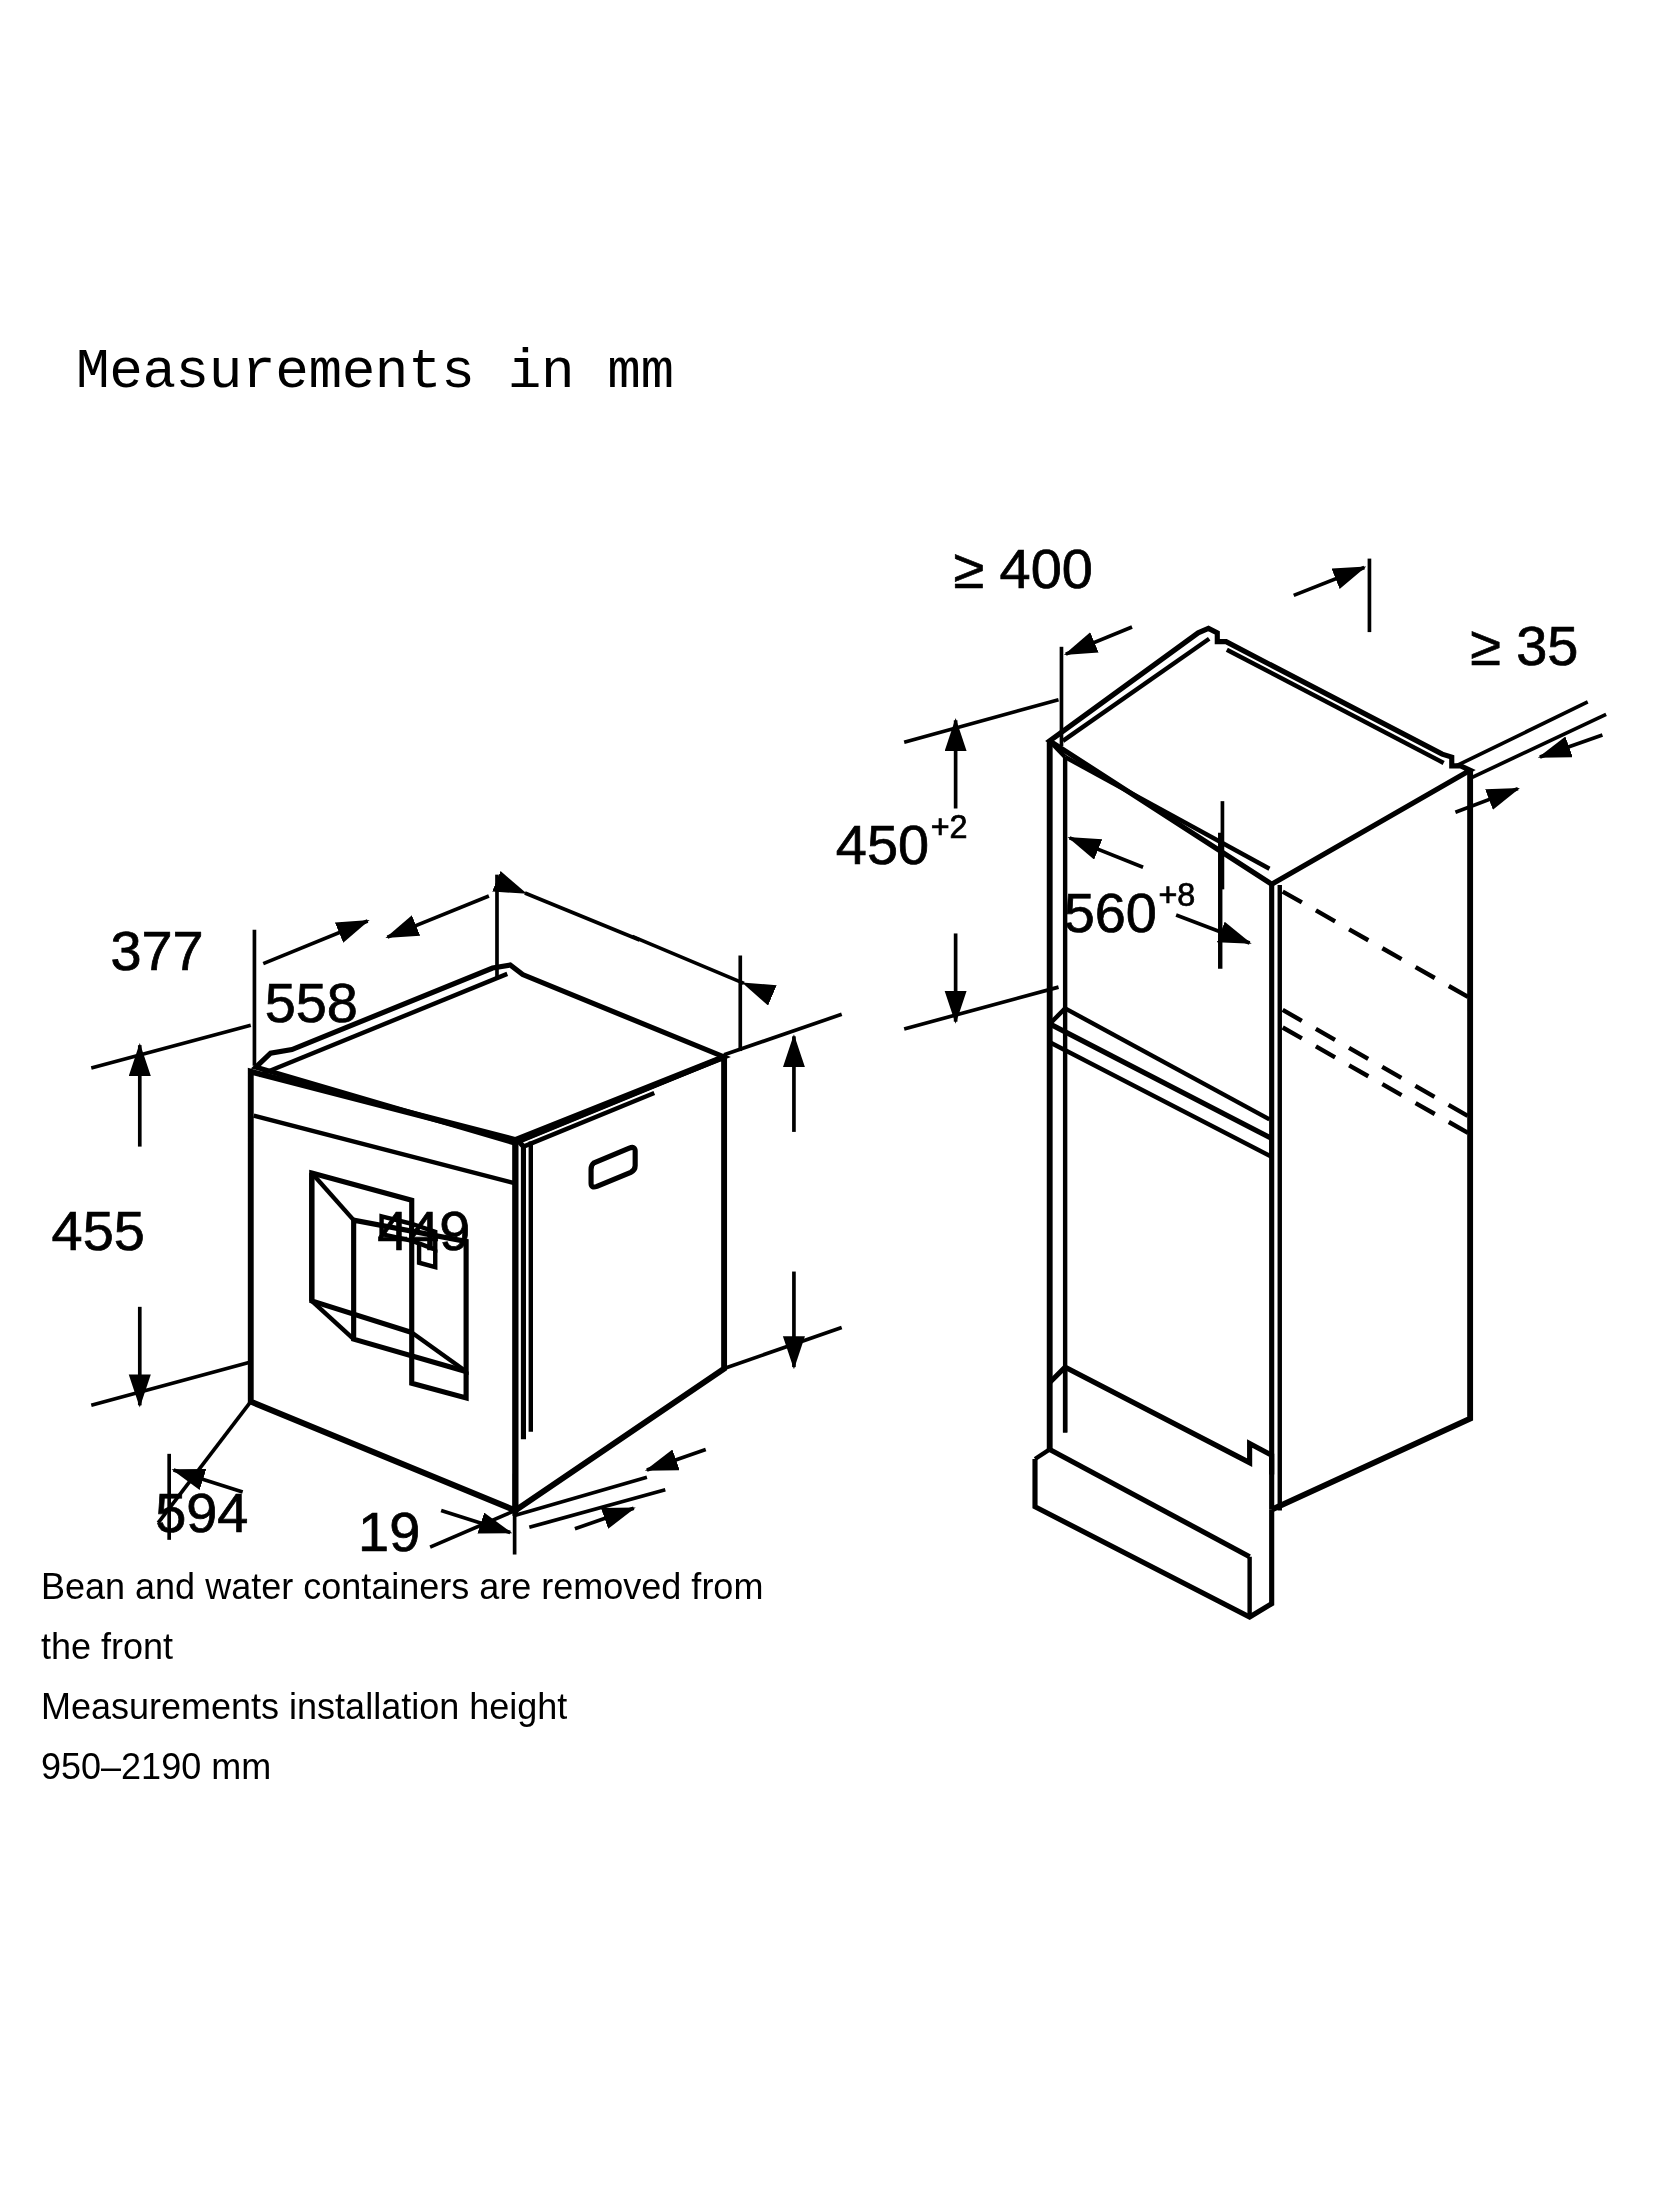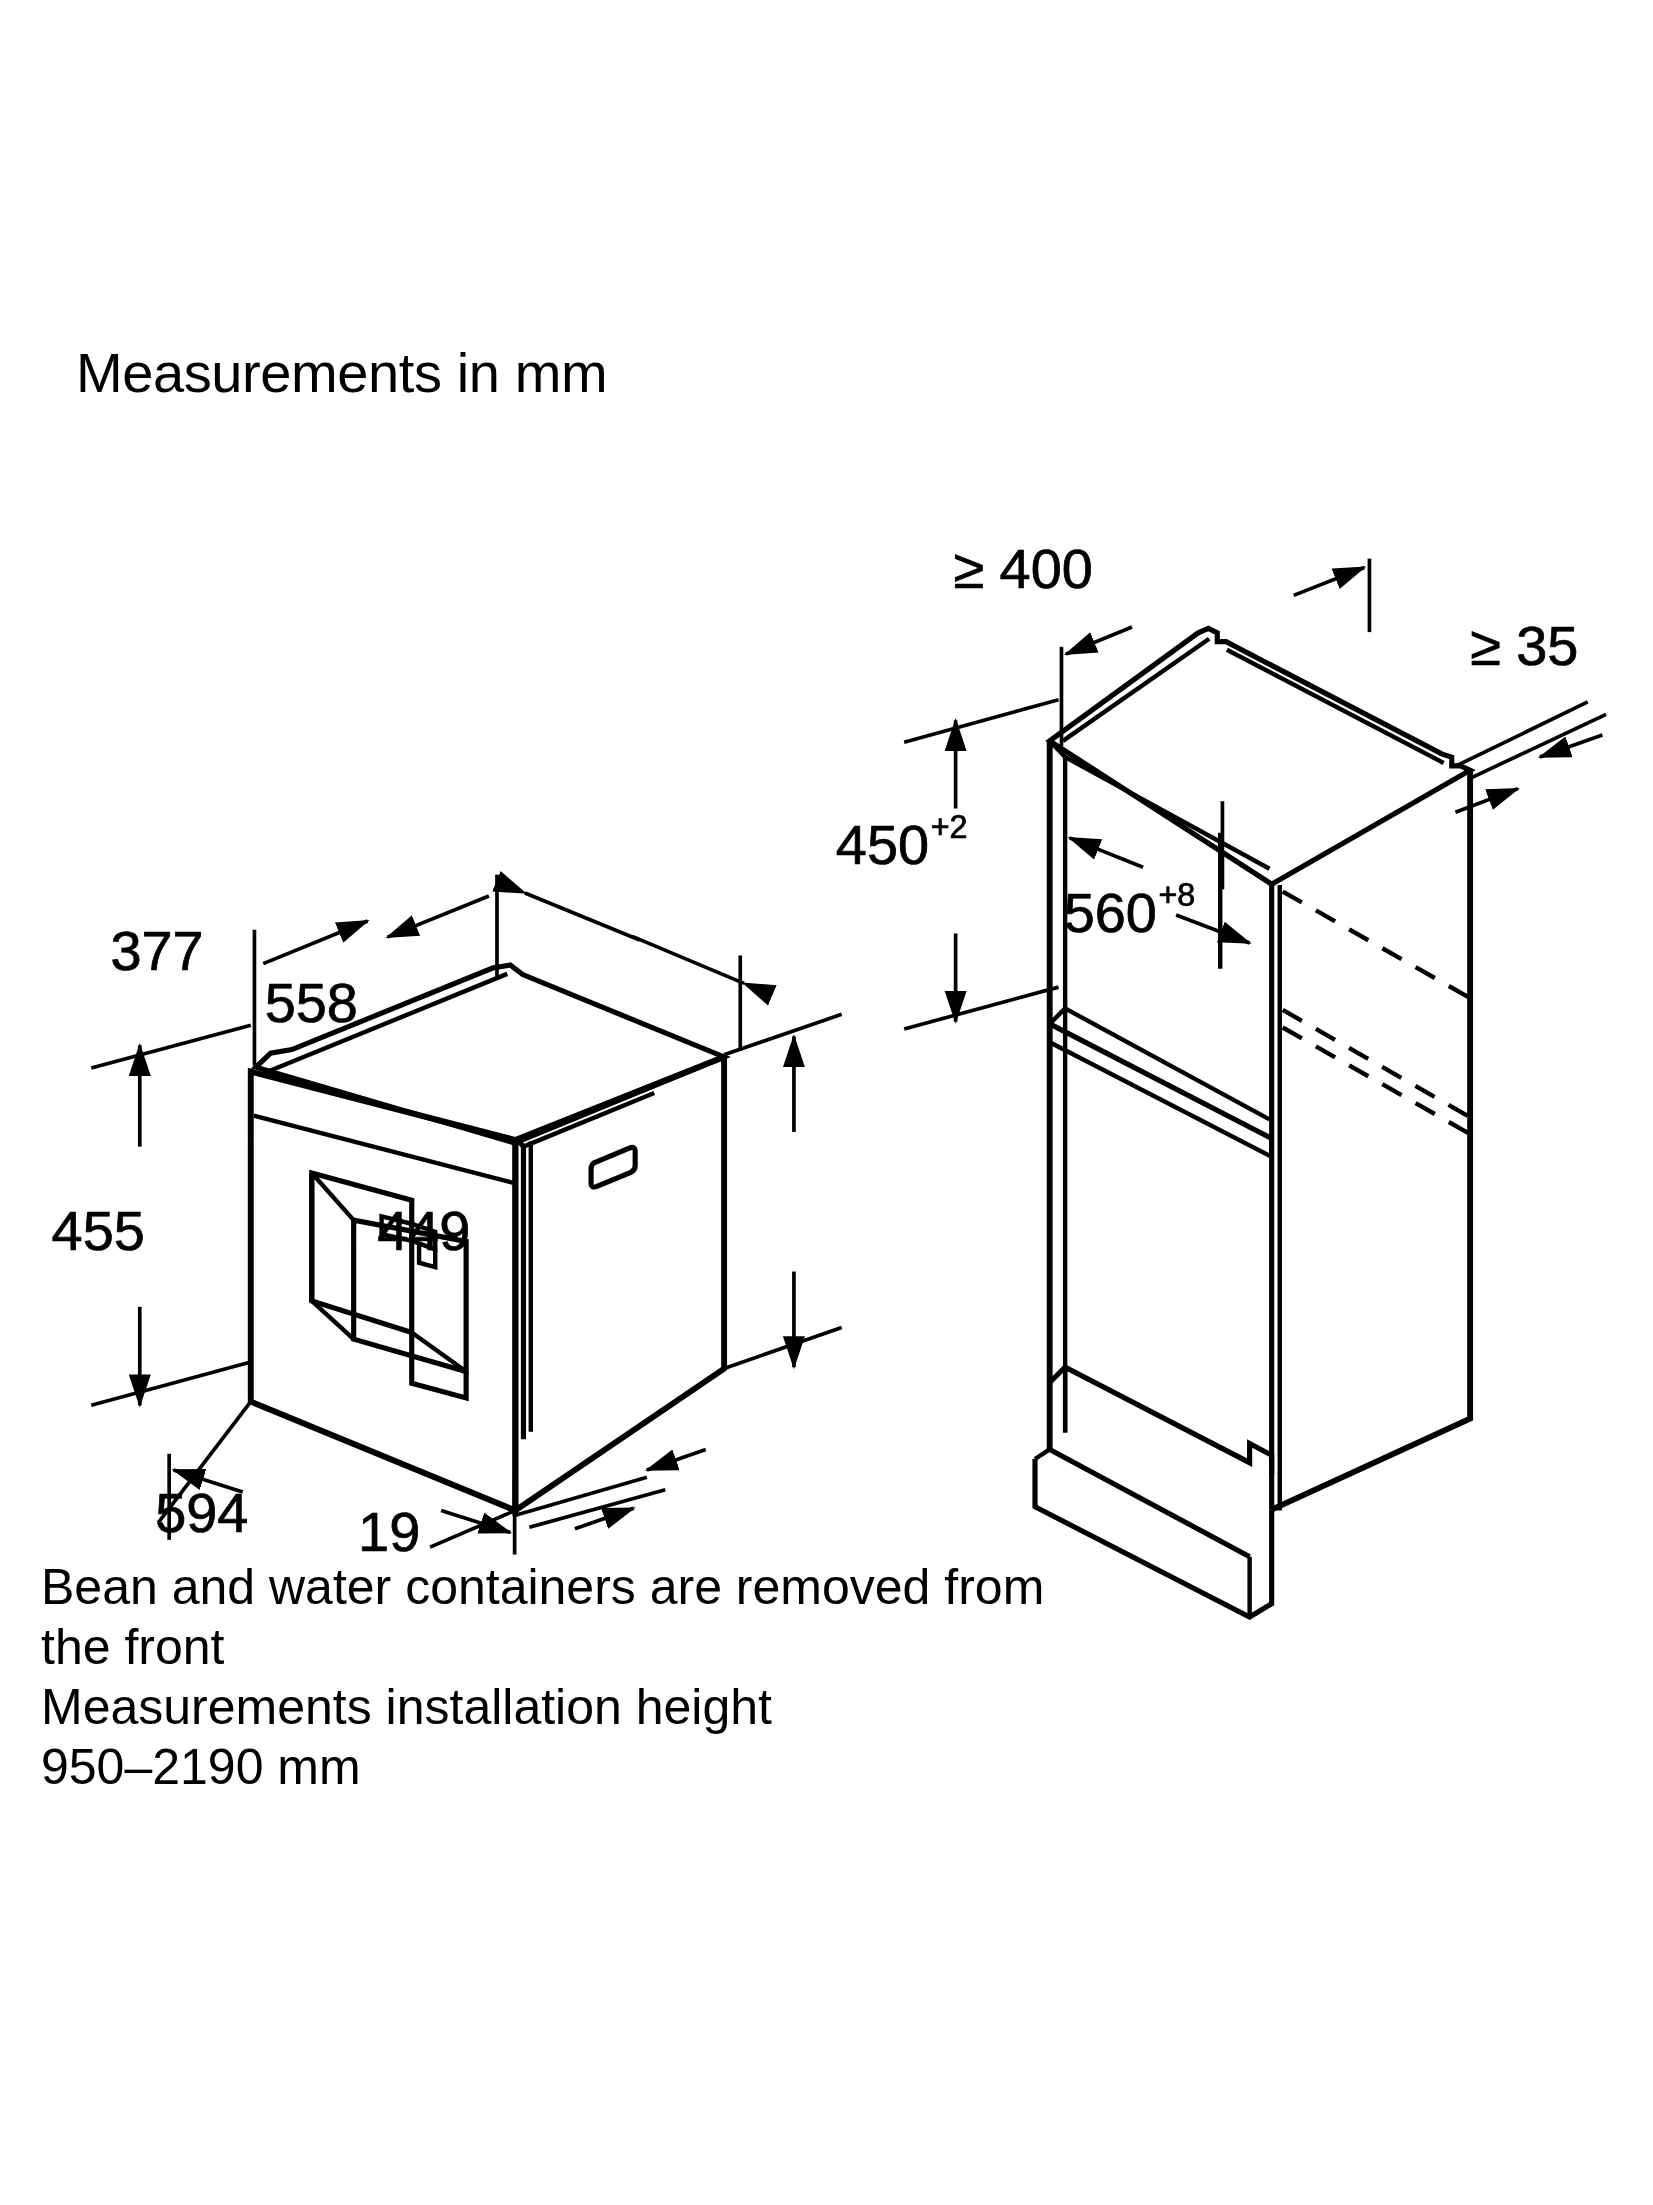--- a/index.html
+++ b/index.html
@@ -19,36 +19,36 @@
     position: absolute;
     left: 0; top: 0;
     width: 1654px;
     height: 2205px;
     background: #ffffff;
   }
   .txt {
     position: absolute;
     white-space: pre;
     color: #000;
-    font-family: Liberation Sans, sans-serif;
+    font-family: Liberation Mono, monospace;
   }
   #title-text {
     left: 76px;
     top: 340px;
     font-size: 56px;
     letter-spacing: -0.4px;
   }
   #note-block {
     position: absolute;
     left: 41px;
     top: 1557px;
     width: 1558px;
   }
   #note-block .note-line {
-    font-size: 50px;
+    font-size: 36px;
     line-height: 60px;
     white-space: pre;
     color: #000;
   }
   svg#drawing {
     position: absolute;
     left: 0; top: 0;
     width: 1654px;
     height: 2205px;
   }

